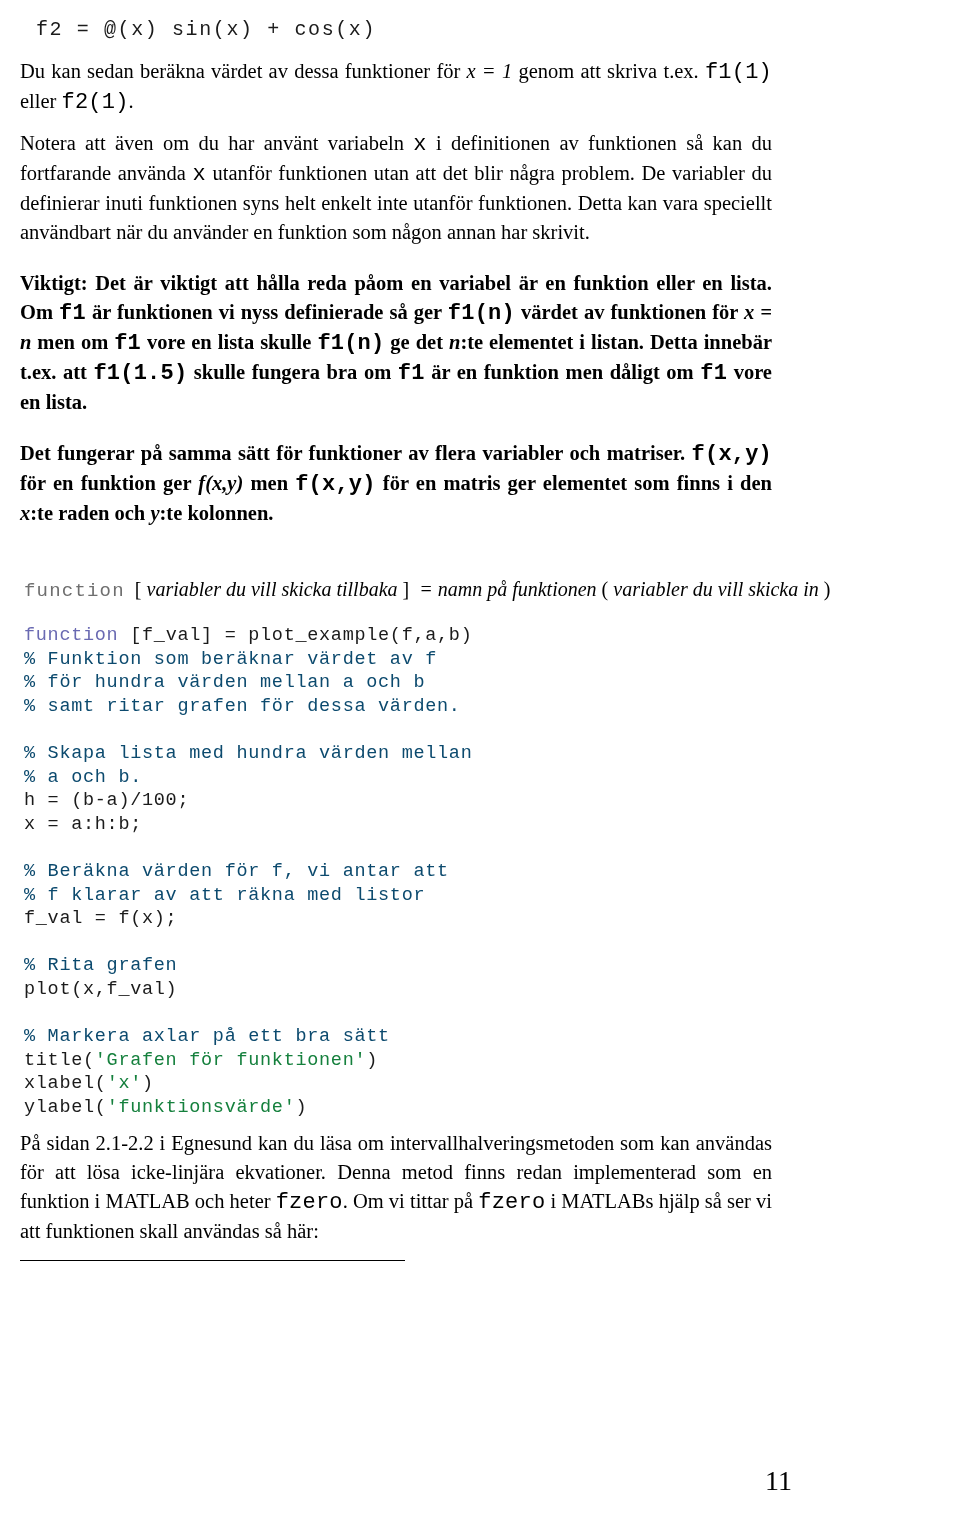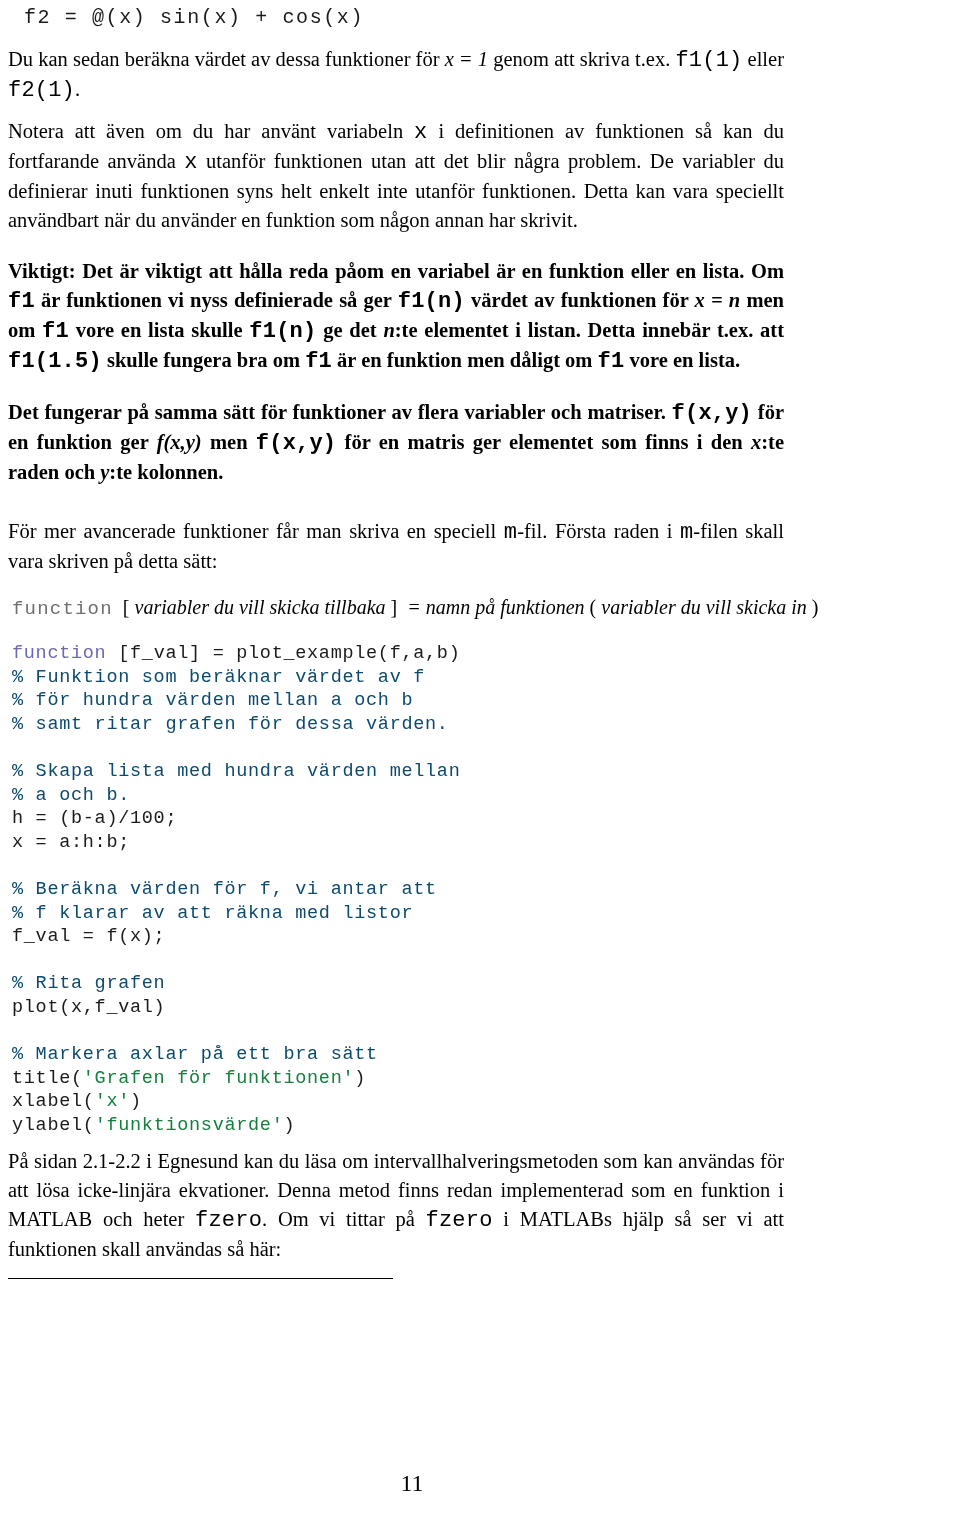--- a/index.html
+++ b/index.html
@@ -12,21 +12,21 @@
     height: 1515px;
     font-family: "Liberation Serif", "DejaVu Serif", serif;
     color: #000000;
     position: relative;
     overflow: hidden;
   }
   .page {
     position: relative;
     width: 792px;
     height: 1515px;
-    padding: 0;
+    padding: 12px;
     box-sizing: border-box;
   }
   .content {
     padding: 6px 8px 0 8px;
   }
 
   
   .para {
     font-size: 20.5px;
     line-height: 29px;
@@ -123,22 +123,22 @@
     vertical-align: super;
     line-height: 0;
   }
   .footnote .fnindent { padding-left: 14px; }
 
   .pagenum {
     position: absolute;
     left: 0;
     right: 0;
     bottom: 18px;
-    text-align: center;
-    font-size: 24px;
+    text-align: right;
+    font-size: 28px;
     margin-left: 32px;
   }
 
   
   .gap-sm { height: 10px; }
   .gap-md { height: 18px; }
 </style>
 </head>
 <body>
 
@@ -154,21 +154,20 @@
     <div class="gap-sm"></div>
 
     <p class="para bold"><span>Viktigt: Det är viktigt att hålla reda påom en variabel är en funktion eller en lista. Om </span><span class="mono">f1</span><span> är funktionen vi nyss definierade så ger </span><span class="mono">f1(n)</span><span> värdet av funktionen för </span><span class="mathi">x = n</span><span> men om </span><span class="mono">f1</span><span> vore en lista skulle </span><span class="mono">f1(n)</span><span> ge det </span><span class="mathi">n</span><span>:te elementet i listan. Detta innebär t.ex. att </span><span class="mono">f1(1.5)</span><span> skulle fungera bra om </span><span class="mono">f1</span><span> är en funktion men dåligt om </span><span class="mono">f1</span><span> vore en lista.</span></p>
 
     <div class="gap-sm"></div>
 
     <p class="para bold"><span>Det fungerar på samma sätt för funktioner av flera variabler och matriser. </span><span class="mono">f(x,y)</span><span> för en funktion ger </span><span class="mathi">f(x,y)</span><span> men </span><span class="mono">f(x,y)</span><span> för en matris ger elementet som finns i den </span><span class="mathi">x</span><span>:te raden och </span><span class="mathi">y</span><span>:te kolonnen.</span></p>
 
     <div class="gap-md"></div>
 
-    <p class="para"><span>För mer avancerade funktioner får man skriva en speciell </span><span class="mono">m</span><span>-fil. Första raden i </span><span class="mono">m</span><span>-filen skall vara skriven på detta sätt:</span></p>
 
     <div class="sigline"><span class="kw">function</span><span class="pl">&nbsp;&nbsp;</span><span class="pl">[</span><span class="pl">&nbsp;</span><span class="it">variabler du vill skicka tillbaka</span><span class="pl">&nbsp;</span><span class="pl">]</span><span class="pl">&nbsp;&nbsp;</span><span class="it">=</span><span class="pl">&nbsp;</span><span class="it">namn på funktionen</span><span class="pl">&nbsp;</span><span class="pl">(</span><span class="pl">&nbsp;</span><span class="it">variabler du vill skicka in</span><span class="pl">&nbsp;</span><span class="pl">)</span></div>
 
 
 
     <div class="codeblock"><div><span class="kw">function</span><span> [f_val] = plot_example(f,a,b)</span></div><div><span class="cm">% Funktion som beräknar värdet av f</span></div><div><span class="cm">% för hundra värden mellan a och b</span></div><div><span class="cm">% samt ritar grafen för dessa värden.</span></div><span class="blank">&nbsp;</span><div><span class="cm">% Skapa lista med hundra värden mellan</span></div><div><span class="cm">% a och b.</span></div><div><span>h = (b-a)/100;</span></div><div><span>x = a:h:b;</span></div><span class="blank">&nbsp;</span><div><span class="cm">% Beräkna värden för f, vi antar att</span></div><div><span class="cm">% f klarar av att räkna med listor</span></div><div><span>f_val = f(x);</span></div><span class="blank">&nbsp;</span><div><span class="cm">% Rita grafen</span></div><div><span>plot(x,f_val)</span></div><span class="blank">&nbsp;</span><div><span class="cm">% Markera axlar på ett bra sätt</span></div><div><span>title(</span><span class="str">'Grafen för funktionen'</span><span>)</span></div><div><span>xlabel(</span><span class="str">'x'</span><span>)</span></div><div><span>ylabel(</span><span class="str">'funktionsvärde'</span><span>)</span></div></div>
 
     <p class="para"><span>På sidan 2.1-2.2 i Egnesund kan du läsa om intervallhalveringsmetoden som kan användas för att lösa icke-linjära ekvationer. Denna metod finns redan implementerad som en funktion i MATLAB och heter </span><span class="mono">fzero</span><span>. Om vi tittar på </span><span class="mono">fzero</span><span> i MATLABs hjälp så ser vi att funktionen skall användas så här:</span></p>
 
     <div class="fnrule"></div>

